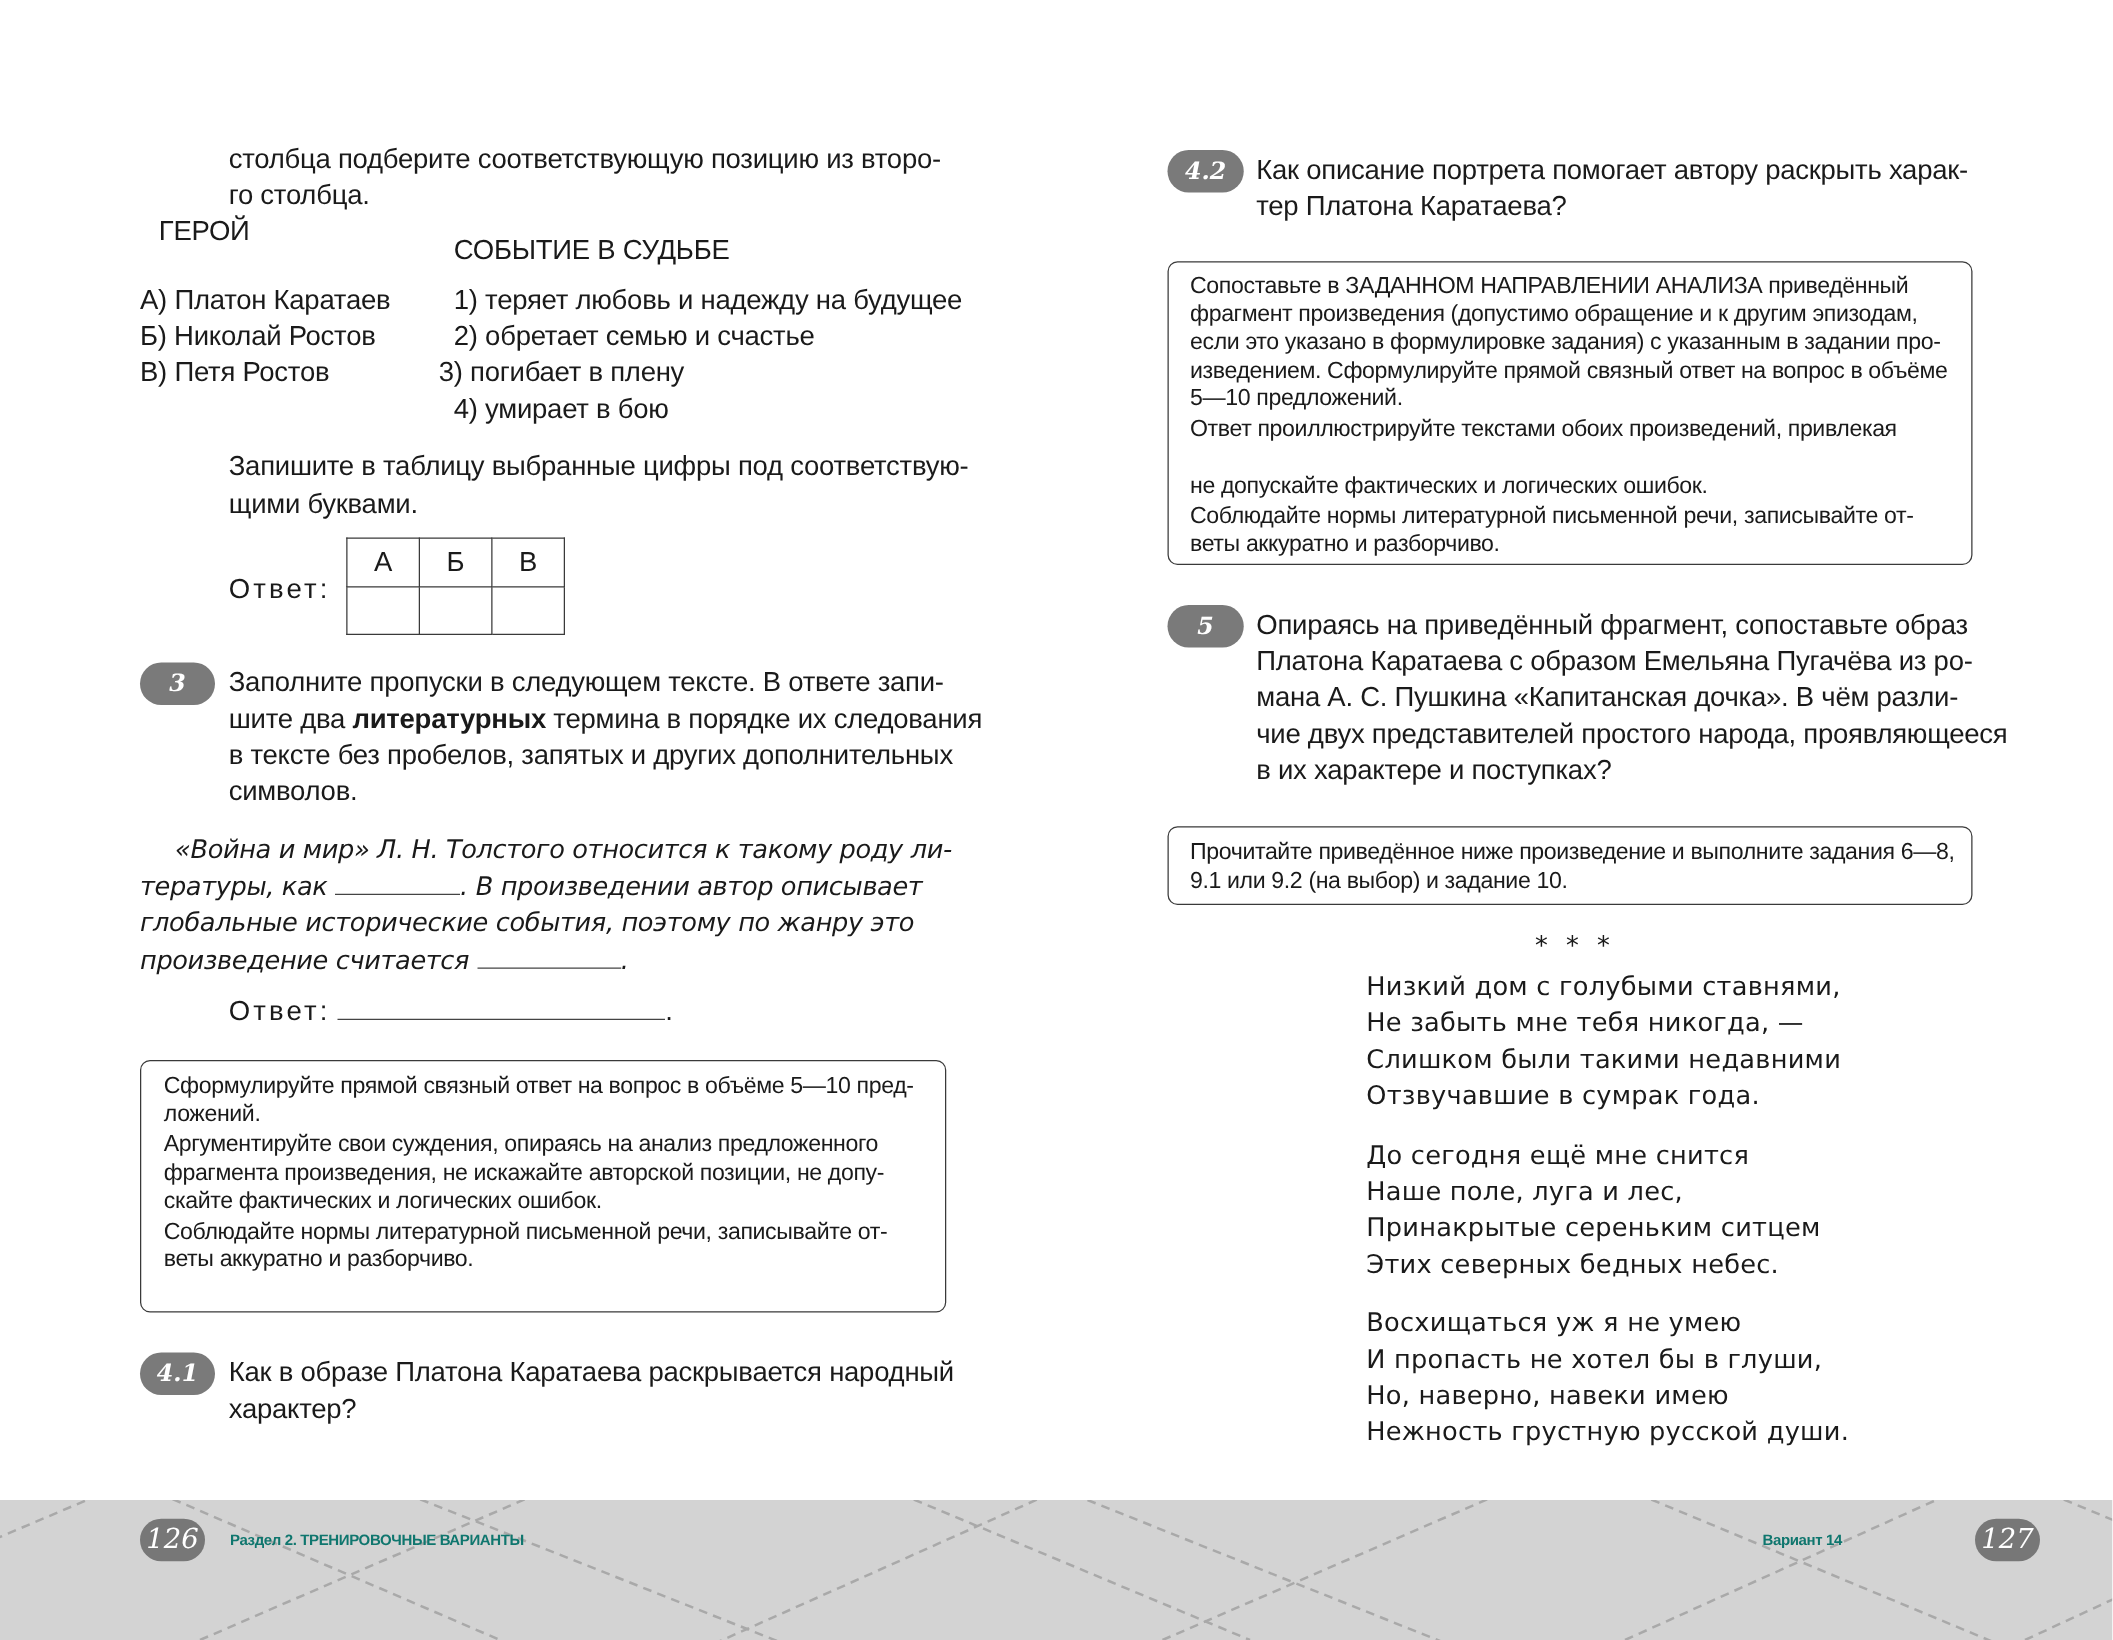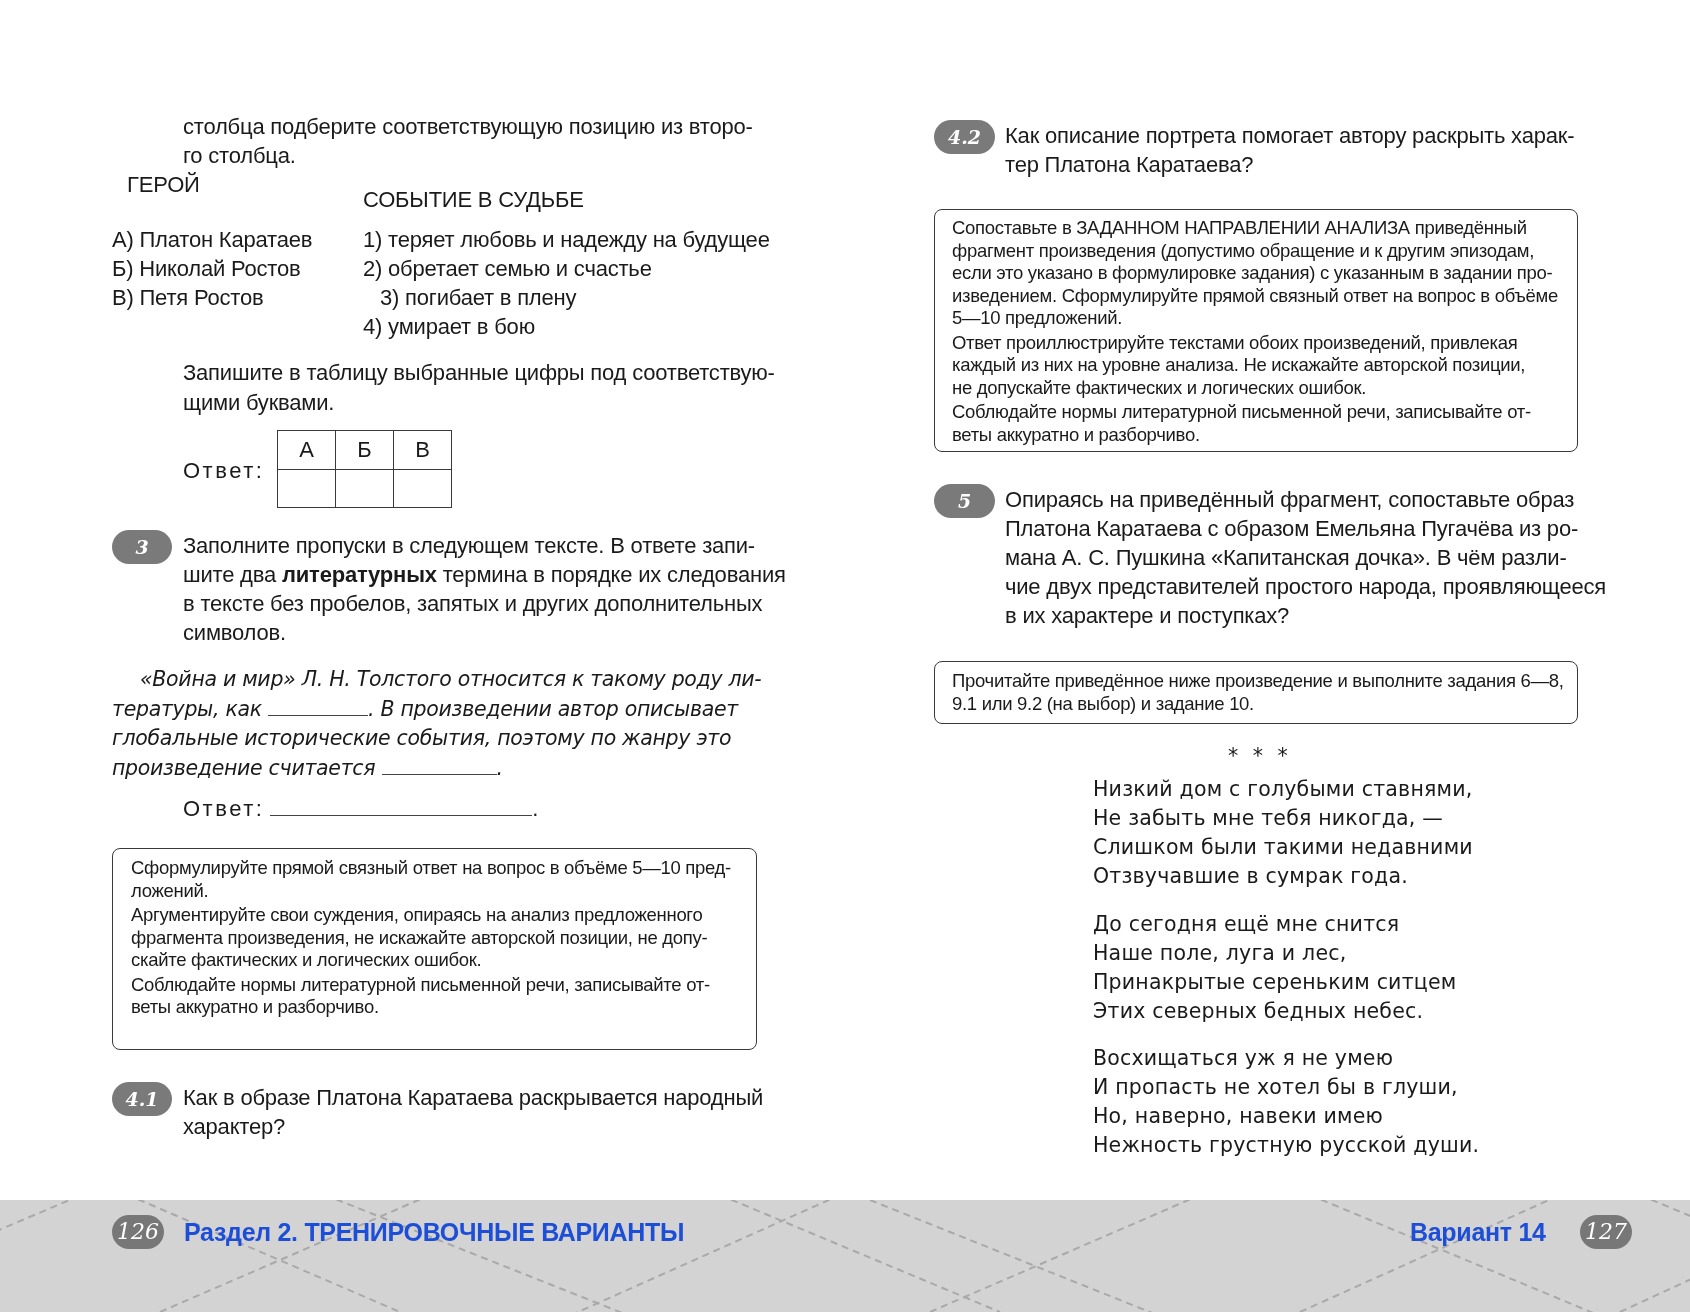--- a/index.html
+++ b/index.html
@@ -32,41 +32,41 @@
   .blank { display: inline-block; border-bottom: 1px solid #444; vertical-align: baseline; height: 18px; }
   .poem { font-family: "DejaVu Sans", sans-serif; font-size: 20.5px; line-height: 29.3px; letter-spacing: 0.2px; white-space: nowrap; }
   .footer {
     position: absolute; left: 0; top: 1200px; width: 1690px; height: 112px; background: #d3d3d3; overflow: hidden;
   }
   .footer svg { position: absolute; left: 0; top: 0; }
   .page-num {
     position: absolute; top: 15px; height: 34px; width: 52px; border-radius: 17px; background: #777777;
     color: #ffffff; font-family: "DejaVu Serif", serif; font-style: italic; font-size: 22px; line-height: 34px; text-align: center;
   }
-  .footer-title { position: absolute; top: 18px; font-weight: bold; font-size: 25px; line-height: 28px; color: #1d4ed8; letter-spacing: -0.3px; }
+  .footer-title { position: absolute; top: 18px; font-weight: bold; font-size: 12px; line-height: 28px; color: #0f766e; letter-spacing: -0.3px; }
   b { font-weight: bold; }
 </style>
 </head>
 <body>
 
 <div>
 
   <div class="abs t" style="left:183px; top:112px;">столбца подберите соответствующую позицию из второ-</div>
   <div class="abs t" style="left:183px; top:141px;">го столбца.</div>
 
   <div class="abs t" style="left:112px; top:170px;margin-left:15px;">ГЕРОЙ</div>
   <div class="abs t" style="left:363px; top:185px;">СОБЫТИЕ В СУДЬБЕ</div>
 
   <div class="abs t" style="left:112px; top:225px;">А) Платон Каратаев</div>
   <div class="abs t" style="left:112px; top:254px;">Б) Николай Ростов</div>
   <div class="abs t" style="left:112px; top:283px;">В) Петя Ростов</div>
 
   <div class="abs t" style="left:363px; top:225px;">1) теряет любовь и надежду на будущее</div>
   <div class="abs t" style="left:363px; top:254px;">2) обретает семью и счастье</div>
-  <div class="abs t" style="left:380px; top:283px;">3) погибает в плену</div>
+  <div class="abs t" style="left:351px; top:283px;">3) погибает в плену</div>
   <div class="abs t" style="left:363px; top:312px;">4) умирает в бою</div>
 
   <div class="abs t" style="left:183px; top:358px;">Запишите в таблицу выбранные цифры под соответствую-</div>
   <div class="abs t" style="left:183px; top:388px;">щими буквами.</div>
 
   <div class="abs t spaced" style="left:183px; top:456px;">Ответ:</div>
 
   <table class="answer-table" style="left:277px; top:430px;">
     <tbody>
         <tr class="head">
@@ -107,21 +107,21 @@
 </div>
 
 <div>
 
   <div class="badge" style="left:934px; top:120px; width:61px;">4.2</div>
   <div class="abs t" style="left:1005px; top:121px;">Как описание портрета помогает автору раскрыть харак-</div>
   <div class="abs t" style="left:1005px; top:150px;">тер Платона Каратаева?</div>
 
   <div class="box" style="left:934px; top:209px; width:644px; height:243px; padding:7px 0 0 17px;">
     <p><span>Сопоставьте в ЗАДАННОМ НАПРАВЛЕНИИ АНАЛИЗА приведённый</span><br><span>фрагмент произведения (допустимо обращение и к другим эпизодам,</span><br><span>если это указано в формулировке задания) с указанным в задании про-</span><br><span>изведением. Сформулируйте прямой связный ответ на вопрос в объёме</span><br><span>5—10 предложений.</span></p>
-    <p><span>Ответ проиллюстрируйте текстами обоих произведений, привлекая</span><br><span>каждый из них на уровне анализа. Не искажайте авторской позиции,</span><br><span>не допускайте фактических и логических ошибок.</span></p>
+    <p><span>Ответ проиллюстрируйте текстами обоих произведений, привлекая</span><br><br><span>не допускайте фактических и логических ошибок.</span></p>
     <p><span>Соблюдайте нормы литературной письменной речи, записывайте от-</span><br><span>веты аккуратно и разборчиво.</span></p>
   </div>
 
   <div class="badge" style="left:934px; top:484px; width:61px;">5</div>
   <div class="abs t" style="left:1005px; top:485px;">Опираясь на приведённый фрагмент, сопоставьте образ</div>
   <div class="abs t" style="left:1005px; top:514px;">Платона Каратаева с образом Емельяна Пугачёва из ро-</div>
   <div class="abs t" style="left:1005px; top:543px;">мана А. С. Пушкина «Капитанская дочка». В чём разли-</div>
   <div class="abs t" style="left:1005px; top:572px;">чие двух представителей простого народа, проявляющееся</div>
   <div class="abs t" style="left:1005px; top:601px;">в их характере и поступках?</div>
 

